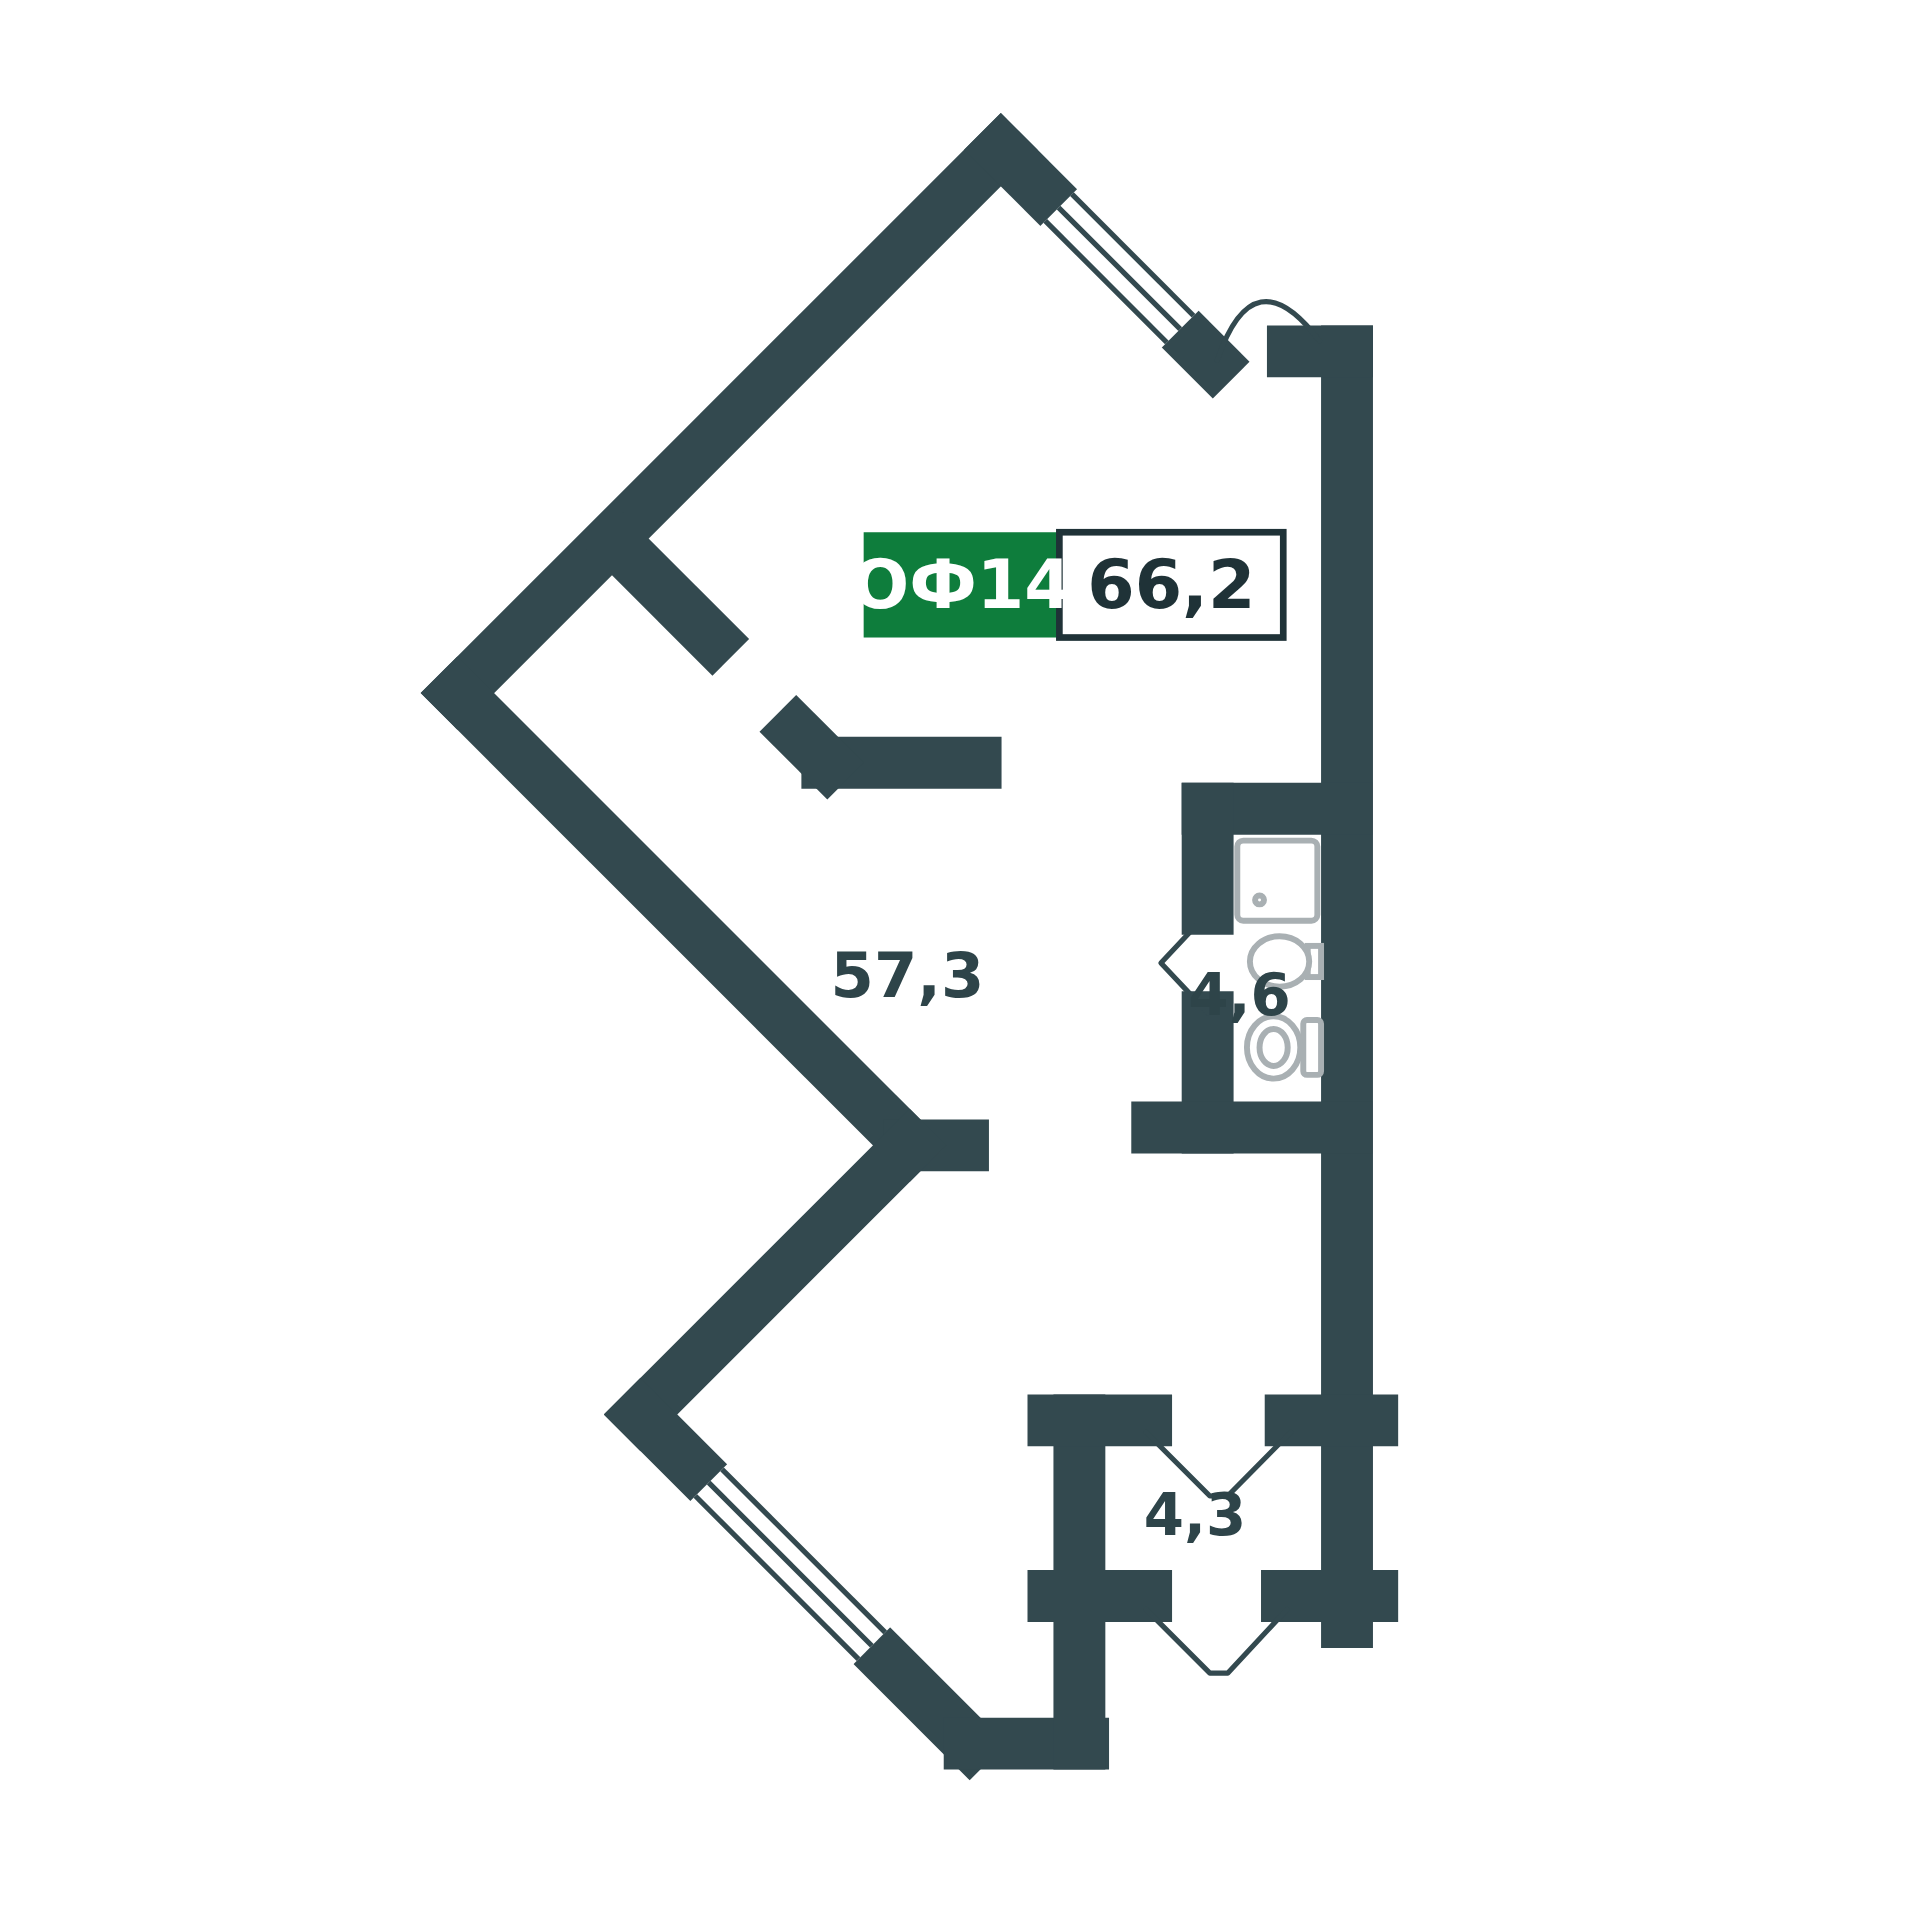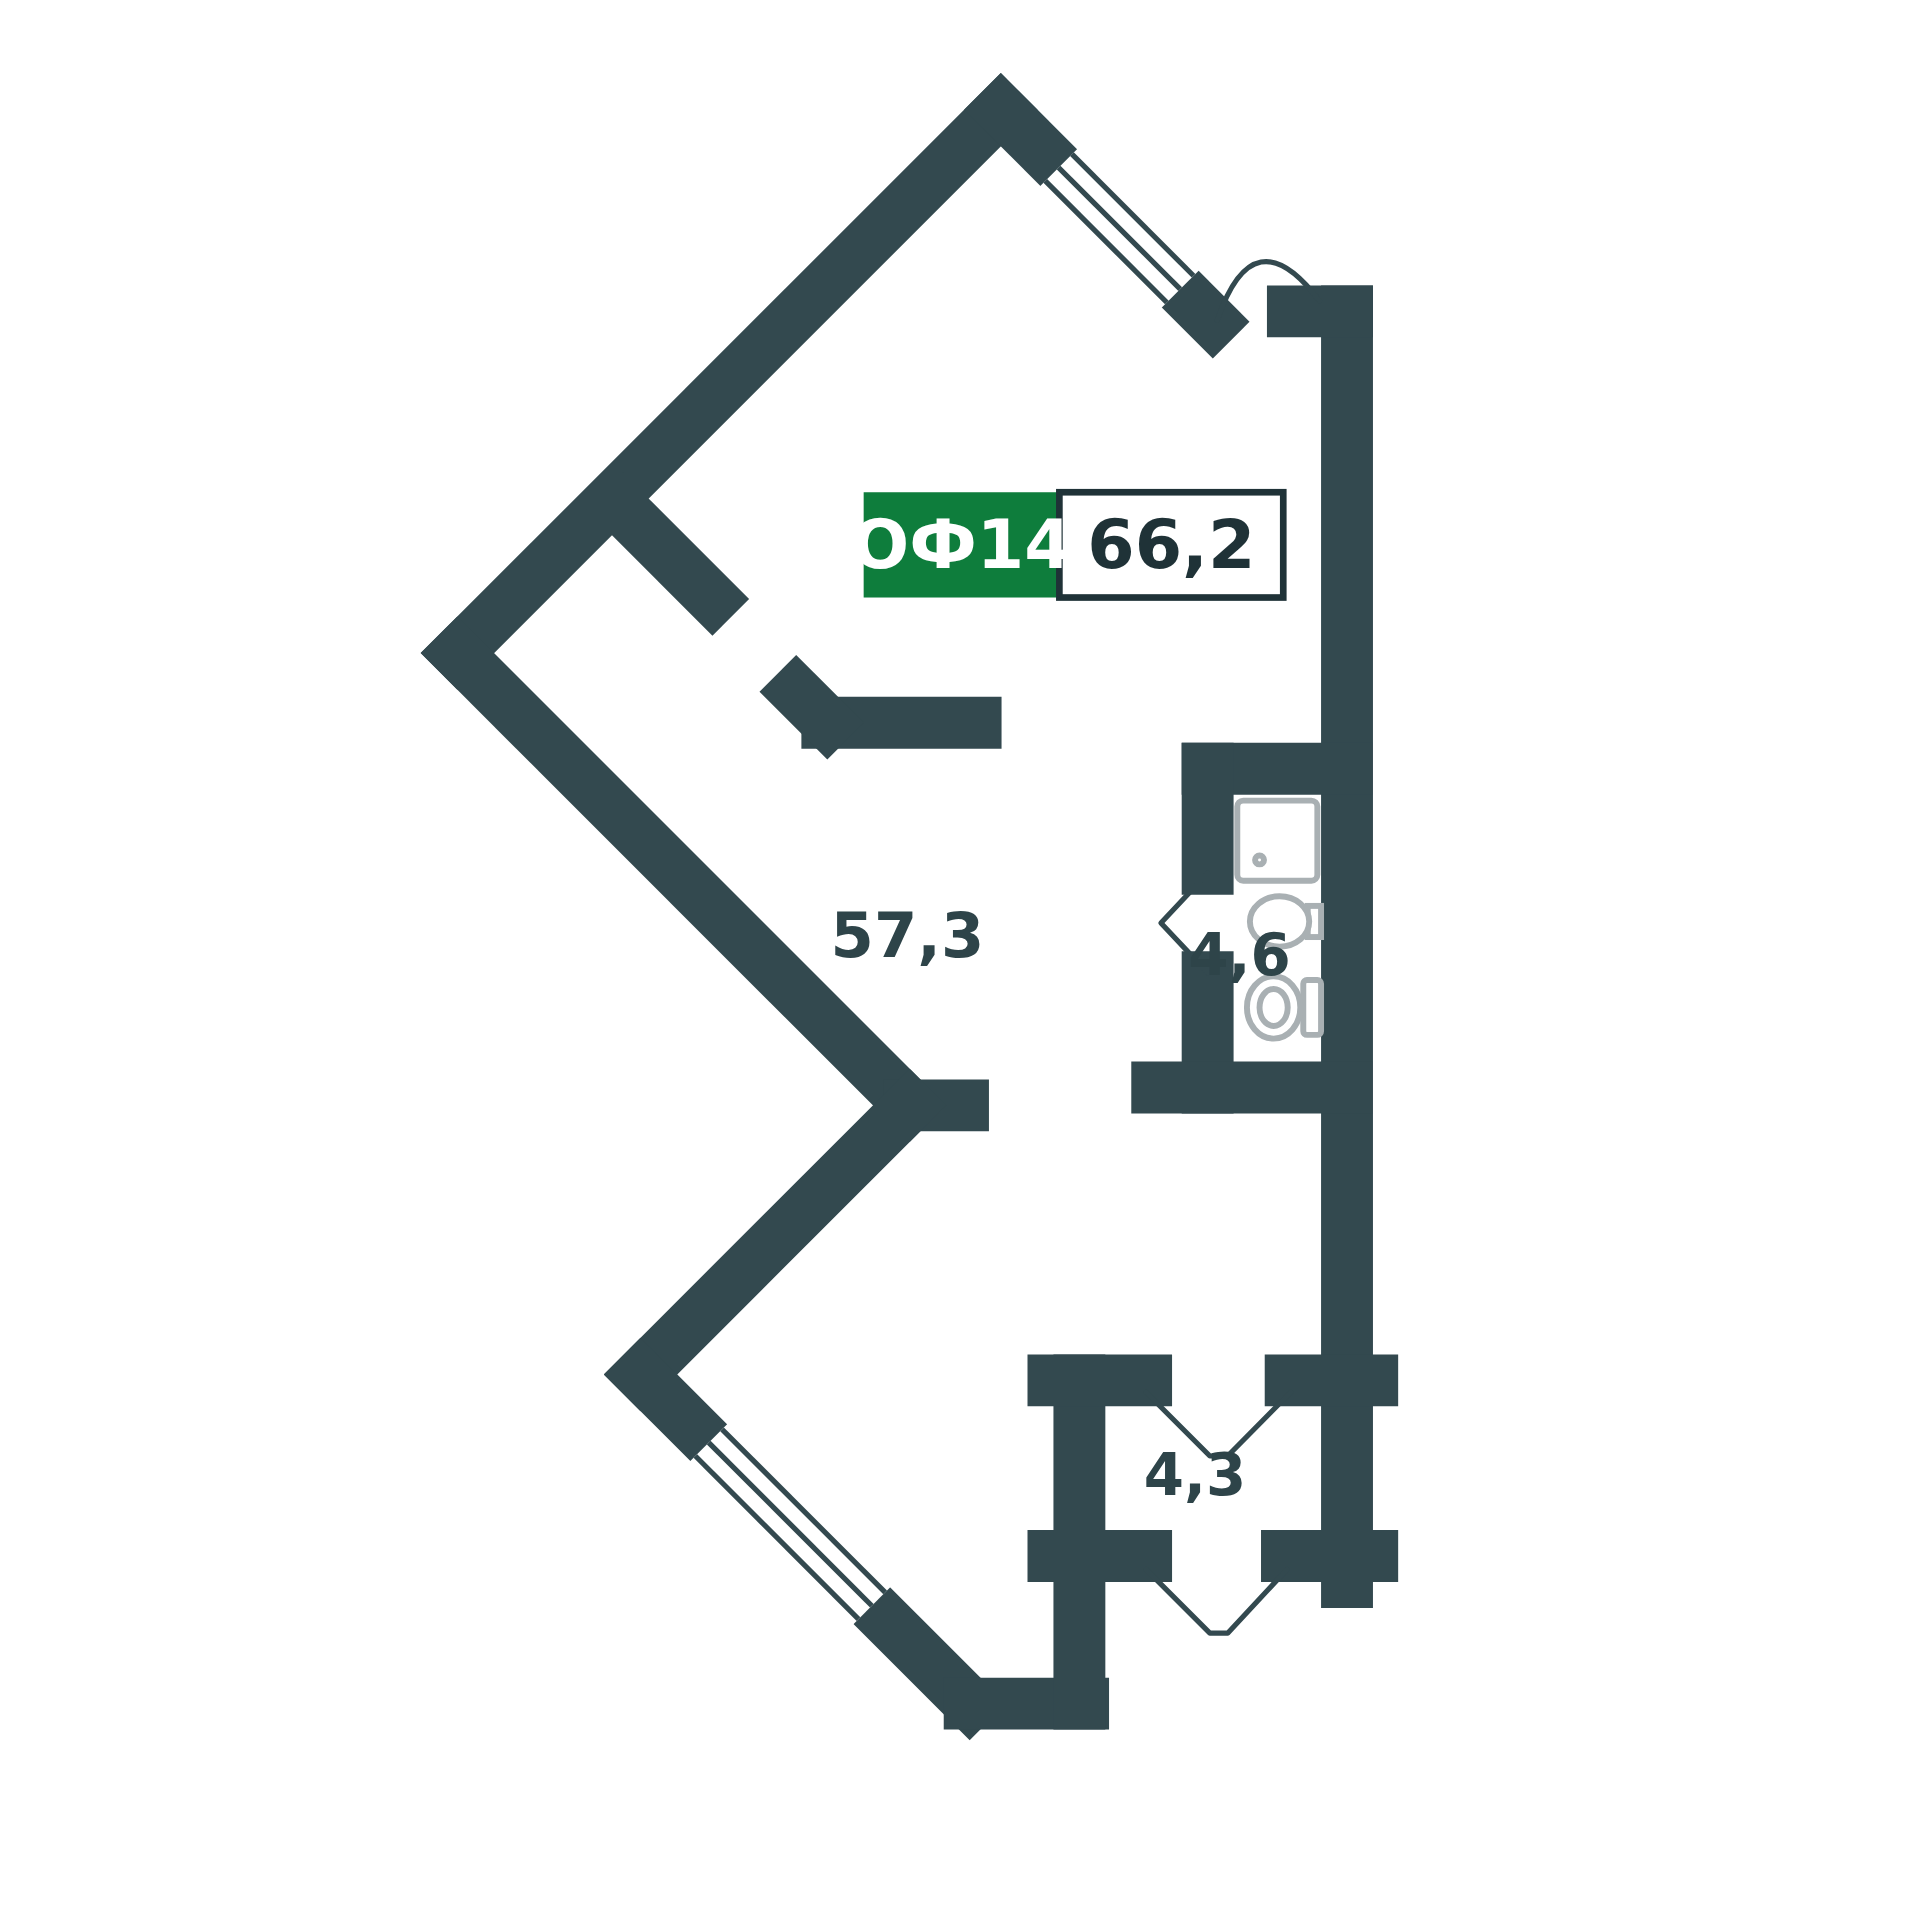--- a/index.html
+++ b/index.html
@@ -2,20 +2,21 @@
 <html style="--wall: #33494F; --accent-green: #0E7D3C; --label-text: #2E4449; --badge-border: #1F3237; --badge-area-text: #1F3237; --fixture-gray: #A9B0B3; --background: #FFFFFF;font-size:13px"><head>
 <meta charset="utf-8">
 <style>
   html,body{margin:0;padding:0;background:#ffffff;}
   .page{
     position:relative;
     width:1926px;height:1754px;
     background:#ffffff;
     overflow:hidden;
     font-family:"DejaVu Sans","Liberation Sans",sans-serif;
+    margin-top:40px;
   }
   svg{display:block;width:100%;height:100%;}
 
   .wall{
     stroke:var(--wall,#33494F);
     stroke-width:70;
     stroke-linecap:square;
     fill:none;
   }
   .win-band{

